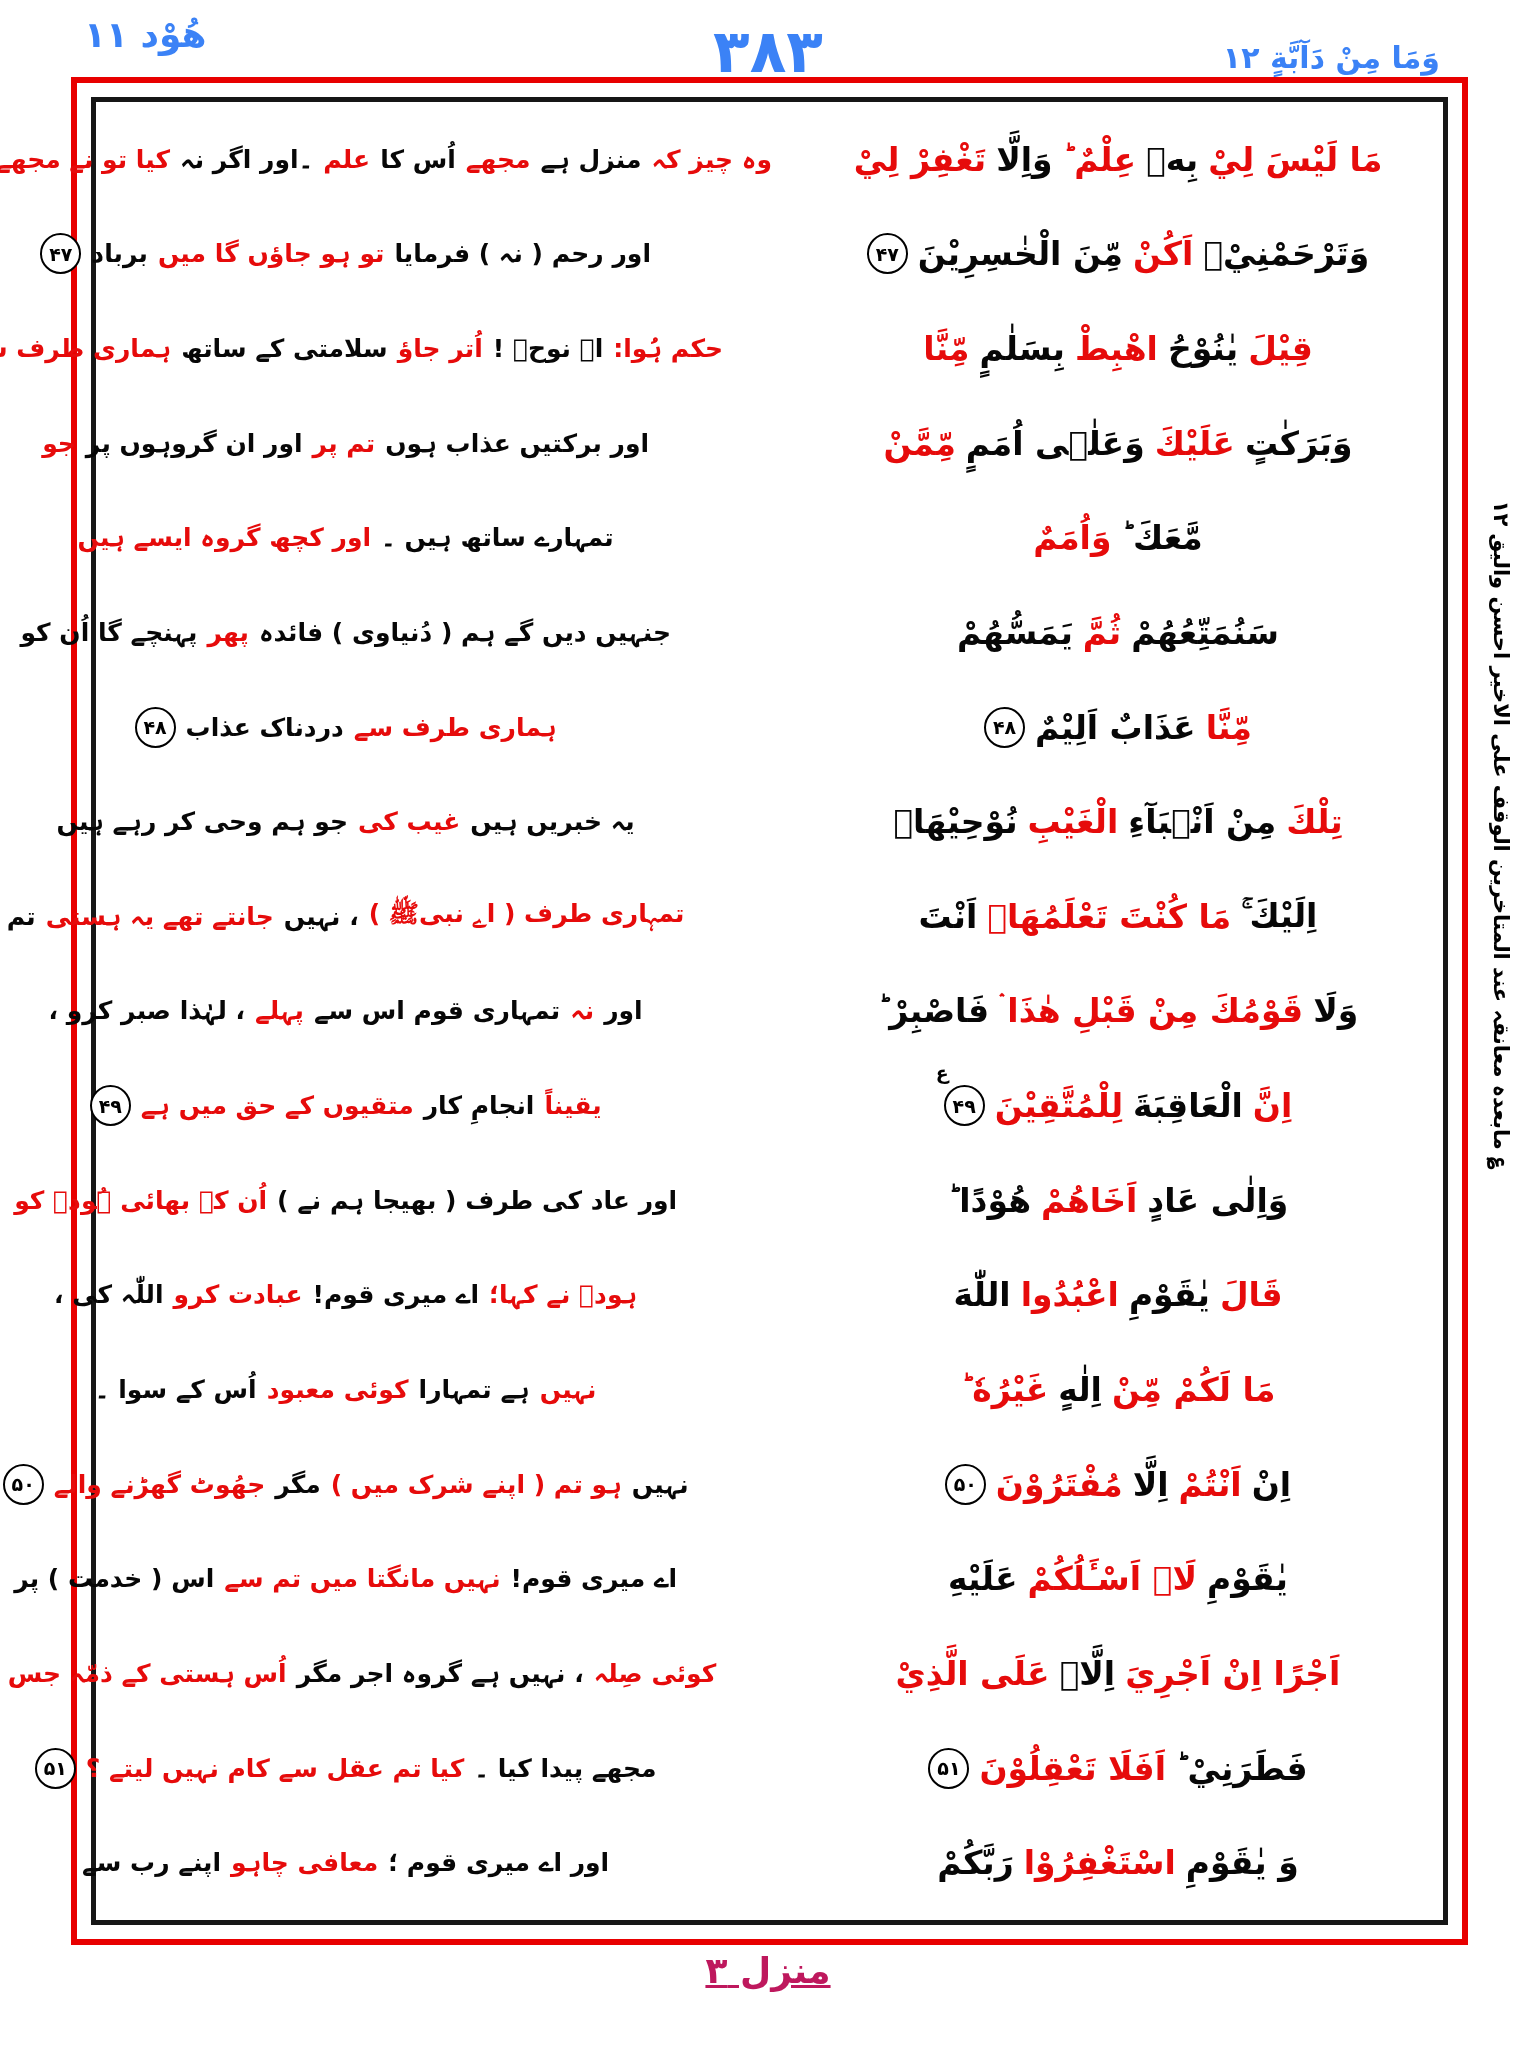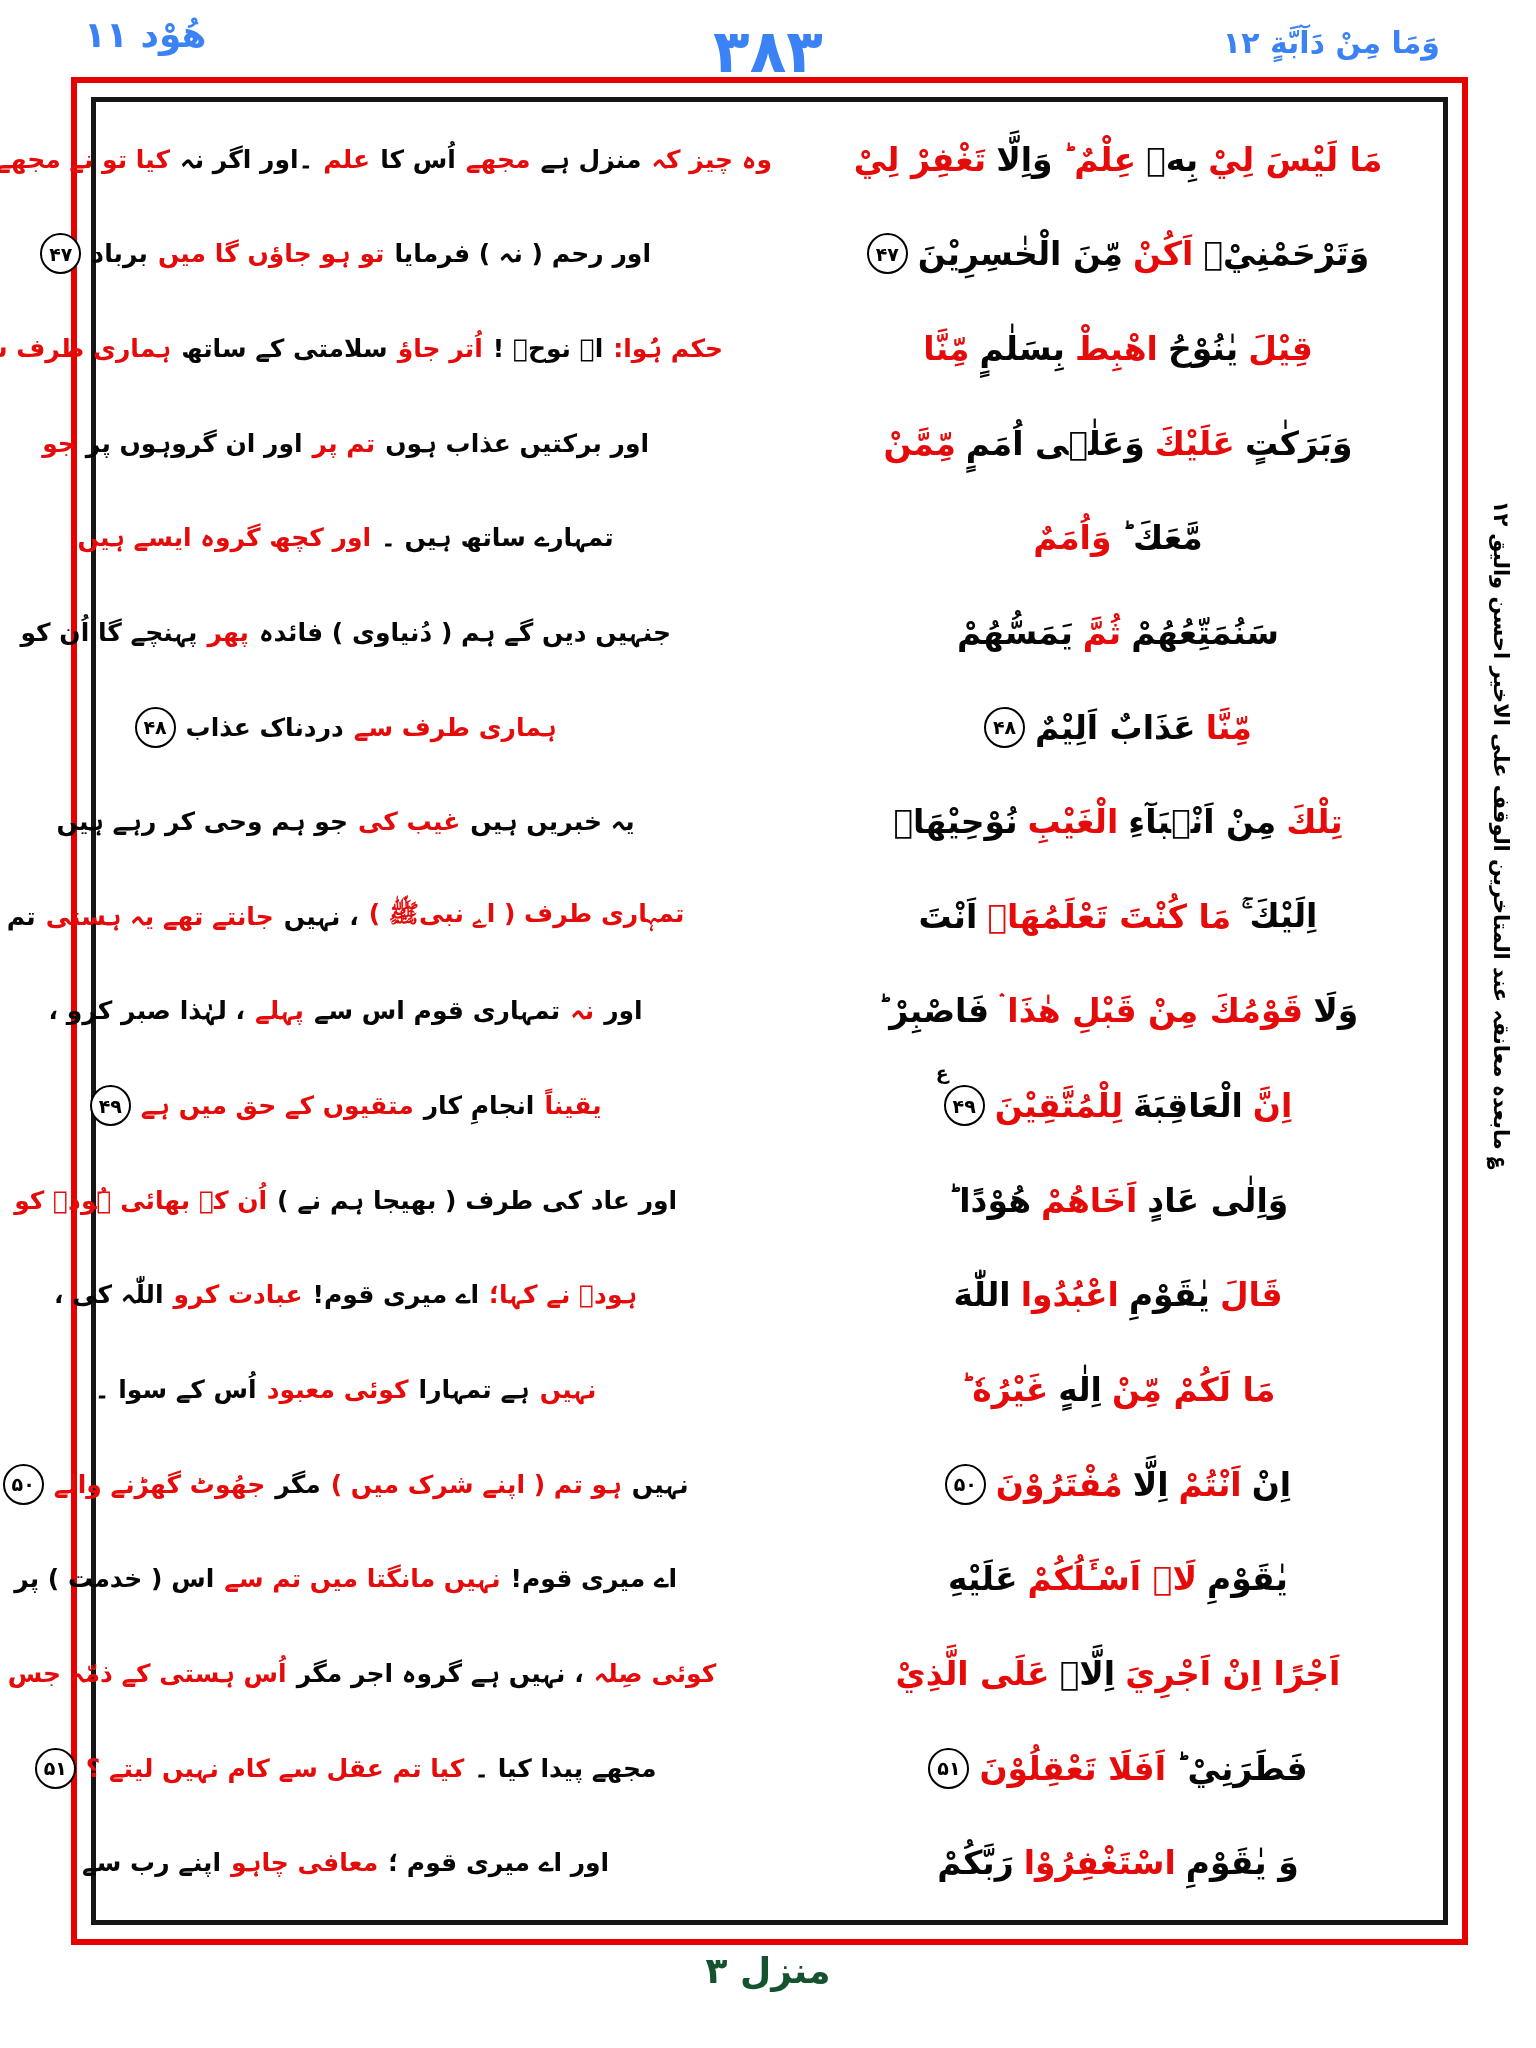--- a/index.html
+++ b/index.html
@@ -4,21 +4,21 @@
 <style>
   html,body{margin:0;padding:0;}
   body{
     width:1536px;height:2048px;position:relative;background:#ffffff;
     font-family:"DejaVu Sans","Liberation Serif",sans-serif;
     overflow:hidden;
   }
   .hdr{position:absolute;color:#3b82f6;font-weight:bold;white-space:nowrap;}
   .hdr-left{left:84px;top:14px;font-size:36px;}
   .hdr-center{left:50%;top:16px;transform:translateX(-50%);font-size:60px;}
-  .hdr-right{right:96px;top:25px;font-size:30px;}
+  .hdr-right{right:96px;top:40px;font-size:30px;}
 
   .outer-frame{position:absolute;left:71px;top:77px;width:1397px;height:1868px;
     border:6px solid #e80000;box-sizing:border-box;}
   .inner-frame{position:absolute;left:91px;top:97px;width:1357px;height:1828px;
     border:5px solid #161616;box-sizing:border-box;}
 
   .col{position:absolute;top:112px;height:1798px;display:grid;
     grid-template-rows:repeat(19,1fr);direction:rtl;}
   .col-arabic{left:798px;width:640px;}
   .col-urdu{left:104px;width:668px;}
@@ -36,21 +36,21 @@
     display:inline-flex;align-items:center;justify-content:center;
     font-size:19px;color:#000;flex:none;position:relative;background:#fff;}
   .verse .ruku{position:absolute;top:-26px;left:-10px;font-size:19px;color:#000;}
 
   .margin-note-wrap{position:absolute;left:1468px;top:420px;width:66px;height:830px;
     display:flex;align-items:center;justify-content:center;}
   .margin-note{transform:rotate(90deg);white-space:nowrap;direction:rtl;
     font-size:21px;font-weight:bold;color:#000;}
 
   .footer{position:absolute;left:50%;transform:translateX(-50%);top:1950px;
-    font-size:36px;font-weight:bold;color:#14532d;}
+    font-size:36px;font-weight:bold;color:#be185d;text-decoration:underline;}
 </style>
 </head>
 <body>
 
 <div class="hdr hdr-left">هُوْد ۱۱</div>
 <div class="hdr hdr-center">۳۸۳</div>
 <div class="hdr hdr-right">وَمَا مِنْ دَآبَّةٍ ۱۲</div>
 
 <div class="outer-frame"></div>
 <div class="inner-frame"></div>

